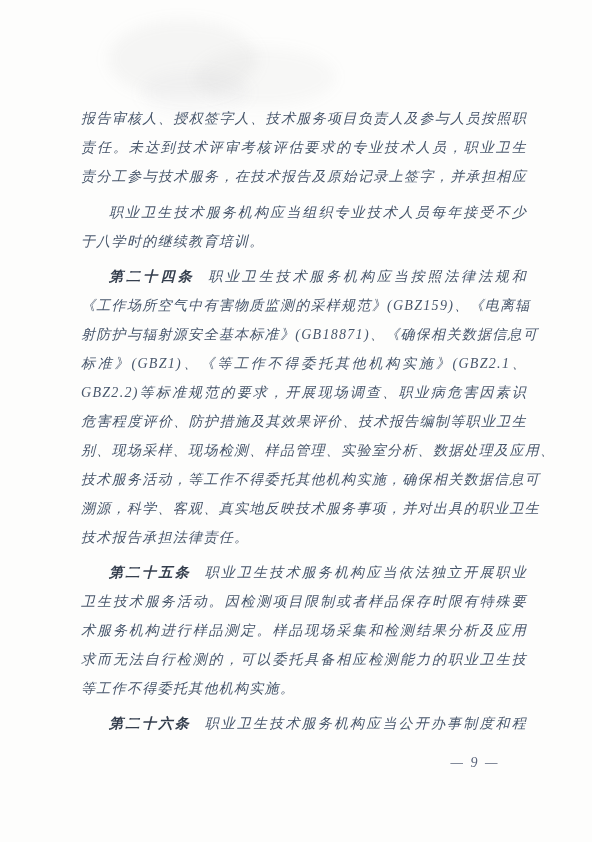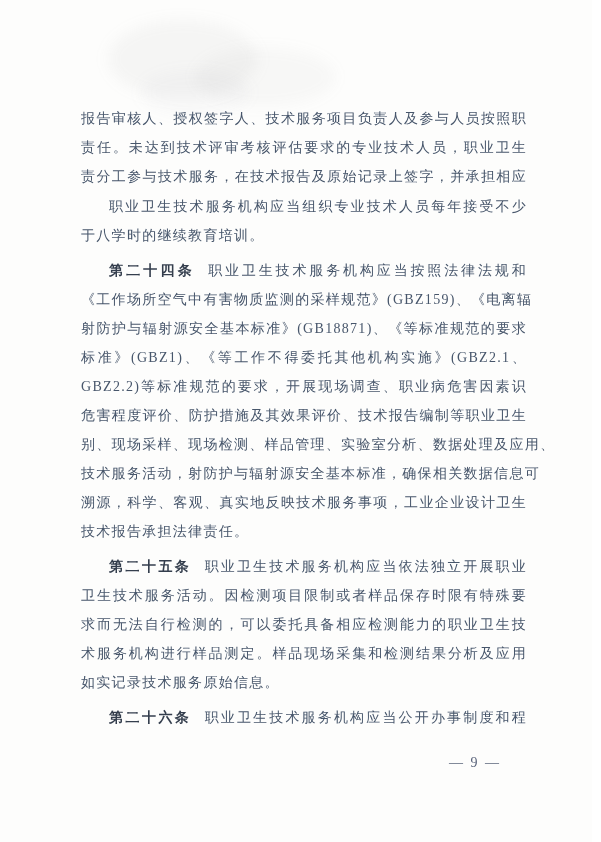--- a/index.html
+++ b/index.html
@@ -4,20 +4,21 @@
 <style>
   html, body { margin: 0; padding: 0; background: #ffffff; }
 
   .page {
     position: relative;
     width: 592px;
     height: 842px;
     background: var(--paper, #fdfdfc);
     overflow: hidden;
     font-family: "Liberation Serif", "DejaVu Serif", serif;
+    font-style: italic;
   }
 
   
   .smudge {
     position: absolute;
     border-radius: 50%;
     filter: blur(7px);
     pointer-events: none;
   }
   .smudge.s1 { left: 108px; top: 20px;  width: 150px; height: 78px; background: rgba(140,140,145,0.07); }
@@ -29,21 +30,21 @@
     left: 81px;
     top: 104px;
     width: 446px;
     color: var(--text, #47566b);
     font-size: 14px;
     line-height: 29px;
     letter-spacing: 1.3px;
   }
 
   .para { margin: 0; }
-  .para + .para { margin-top: 1px; }
+  .para + .para { margin-top: 7px; }
   .para.article { margin-top: 6px; }
 
   .line {
     text-align: justify;
     text-align-last: justify;
     white-space: nowrap;
   }
   .line.short {
     text-align-last: left;
   }
@@ -84,35 +85,35 @@
           <div class="line">责任。未达到技术评审考核评估要求的专业技术人员，职业卫生</div>
           <div class="line">责分工参与技术服务，在技术报告及原始记录上签字，并承担相应</div>
         </div>
         <div class="para indent">
           <div class="line">职业卫生技术服务机构应当组织专业技术人员每年接受不少</div>
           <div class="line short">于八学时的继续教育培训。</div>
         </div>
         <div class="para article indent">
           <div class="line"><span class="article-no">第二十四条</span><span>职业卫生技术服务机构应当按照法律法规和</span></div>
           <div class="line">《工作场所空气中有害物质监测的采样规范》(GBZ159)、《电离辐</div>
-          <div class="line">射防护与辐射源安全基本标准》(GB18871)、《等标准规范的要求</div>
+          <div class="line">射防护与辐射源安全基本标准》(GB18871)、《确保相关数据信息可</div>
           <div class="line">标准》(GBZ1)、《等工作不得委托其他机构实施》(GBZ2.1、</div>
           <div class="line">GBZ2.2)等标准规范的要求，开展现场调查、职业病危害因素识</div>
           <div class="line">危害程度评价、防护措施及其效果评价、技术报告编制等职业卫生</div>
           <div class="line">别、现场采样、现场检测、样品管理、实验室分析、数据处理及应用、</div>
-          <div class="line">技术服务活动，射防护与辐射源安全基本标准，确保相关数据信息可</div>
-          <div class="line">溯源，科学、客观、真实地反映技术服务事项，工业企业设计卫生</div>
+          <div class="line">技术服务活动，等工作不得委托其他机构实施，确保相关数据信息可</div>
+          <div class="line">溯源，科学、客观、真实地反映技术服务事项，并对出具的职业卫生</div>
           <div class="line short">技术报告承担法律责任。</div>
         </div>
         <div class="para article indent">
           <div class="line"><span class="article-no">第二十五条</span><span>职业卫生技术服务机构应当依法独立开展职业</span></div>
           <div class="line">卫生技术服务活动。因检测项目限制或者样品保存时限有特殊要</div>
+          <div class="line">术服务机构进行样品测定。样品现场采集和检测结果分析及应用</div>
           <div class="line">求而无法自行检测的，可以委托具备相应检测能力的职业卫生技</div>
-          <div class="line">术服务机构进行样品测定。样品现场采集和检测结果分析及应用</div>
-          <div class="line short">如实记录技术服务原始信息。</div>
+          <div class="line short">等工作不得委托其他机构实施。</div>
         </div>
         <div class="para article indent">
           <div class="line"><span class="article-no">第二十六条</span><span>职业卫生技术服务机构应当公开办事制度和程</span></div>
         </div>
       </div>
   </div>
 
   <div class="page-number">— 9 —</div>
 </div>
 

